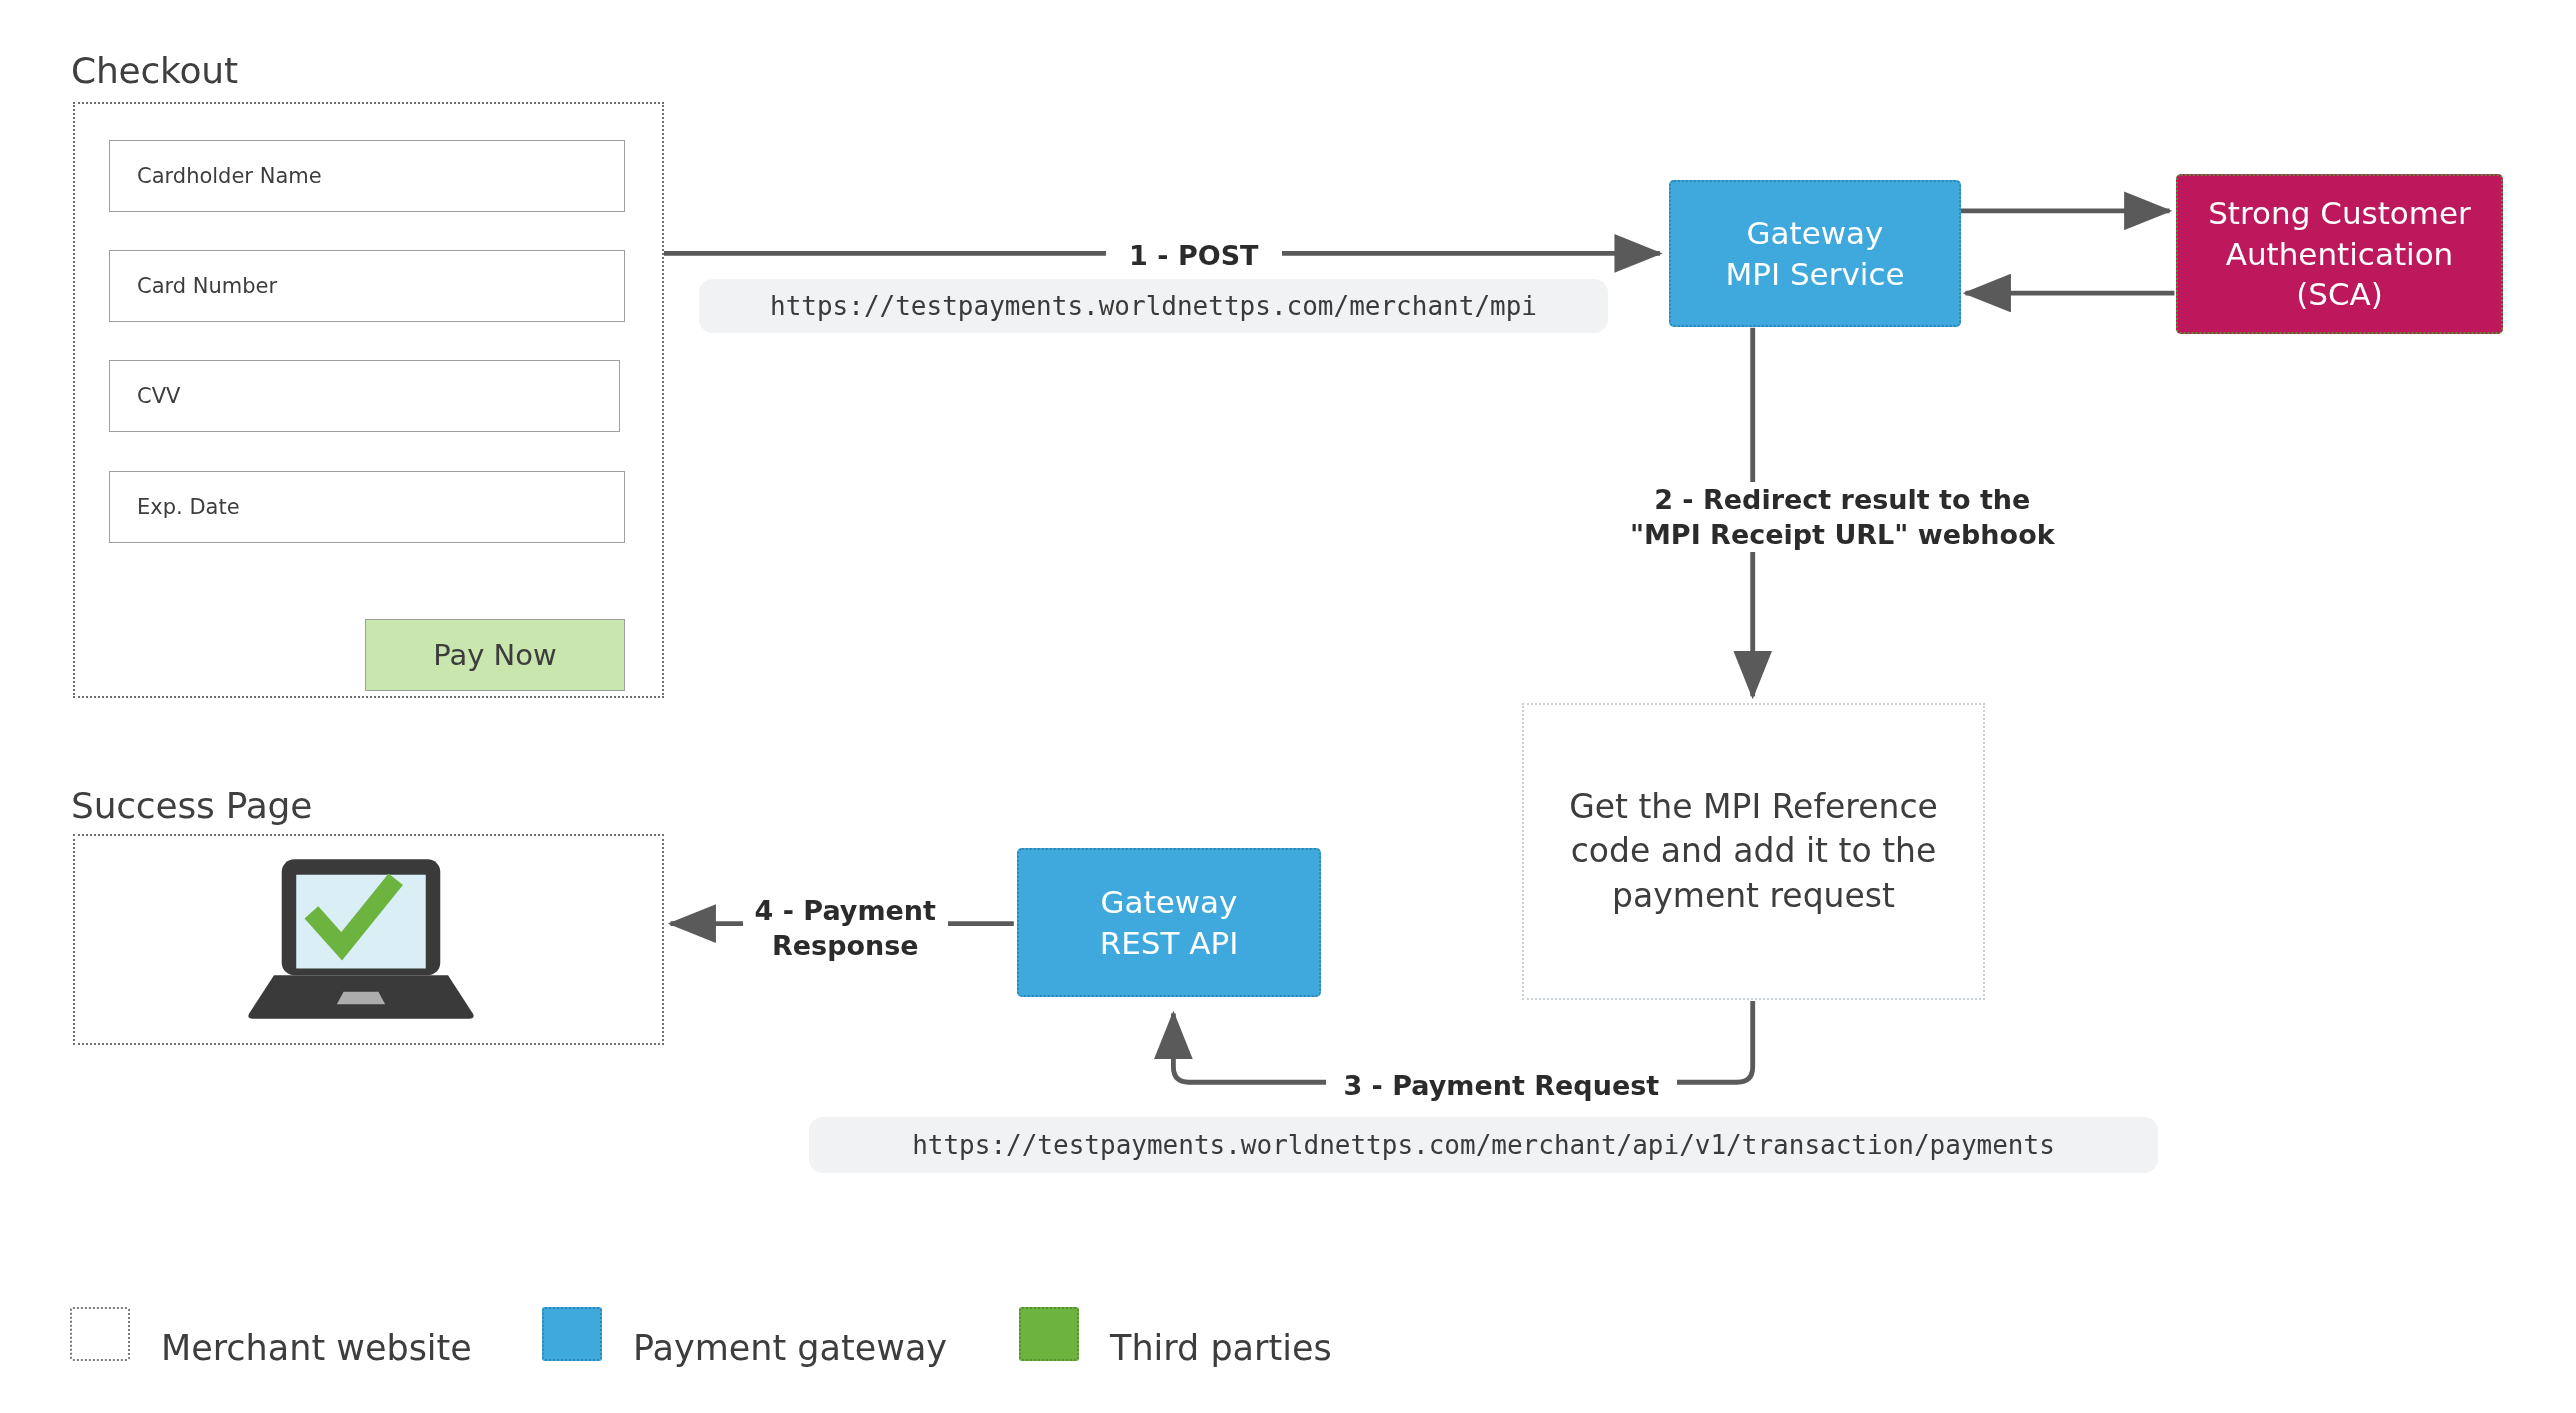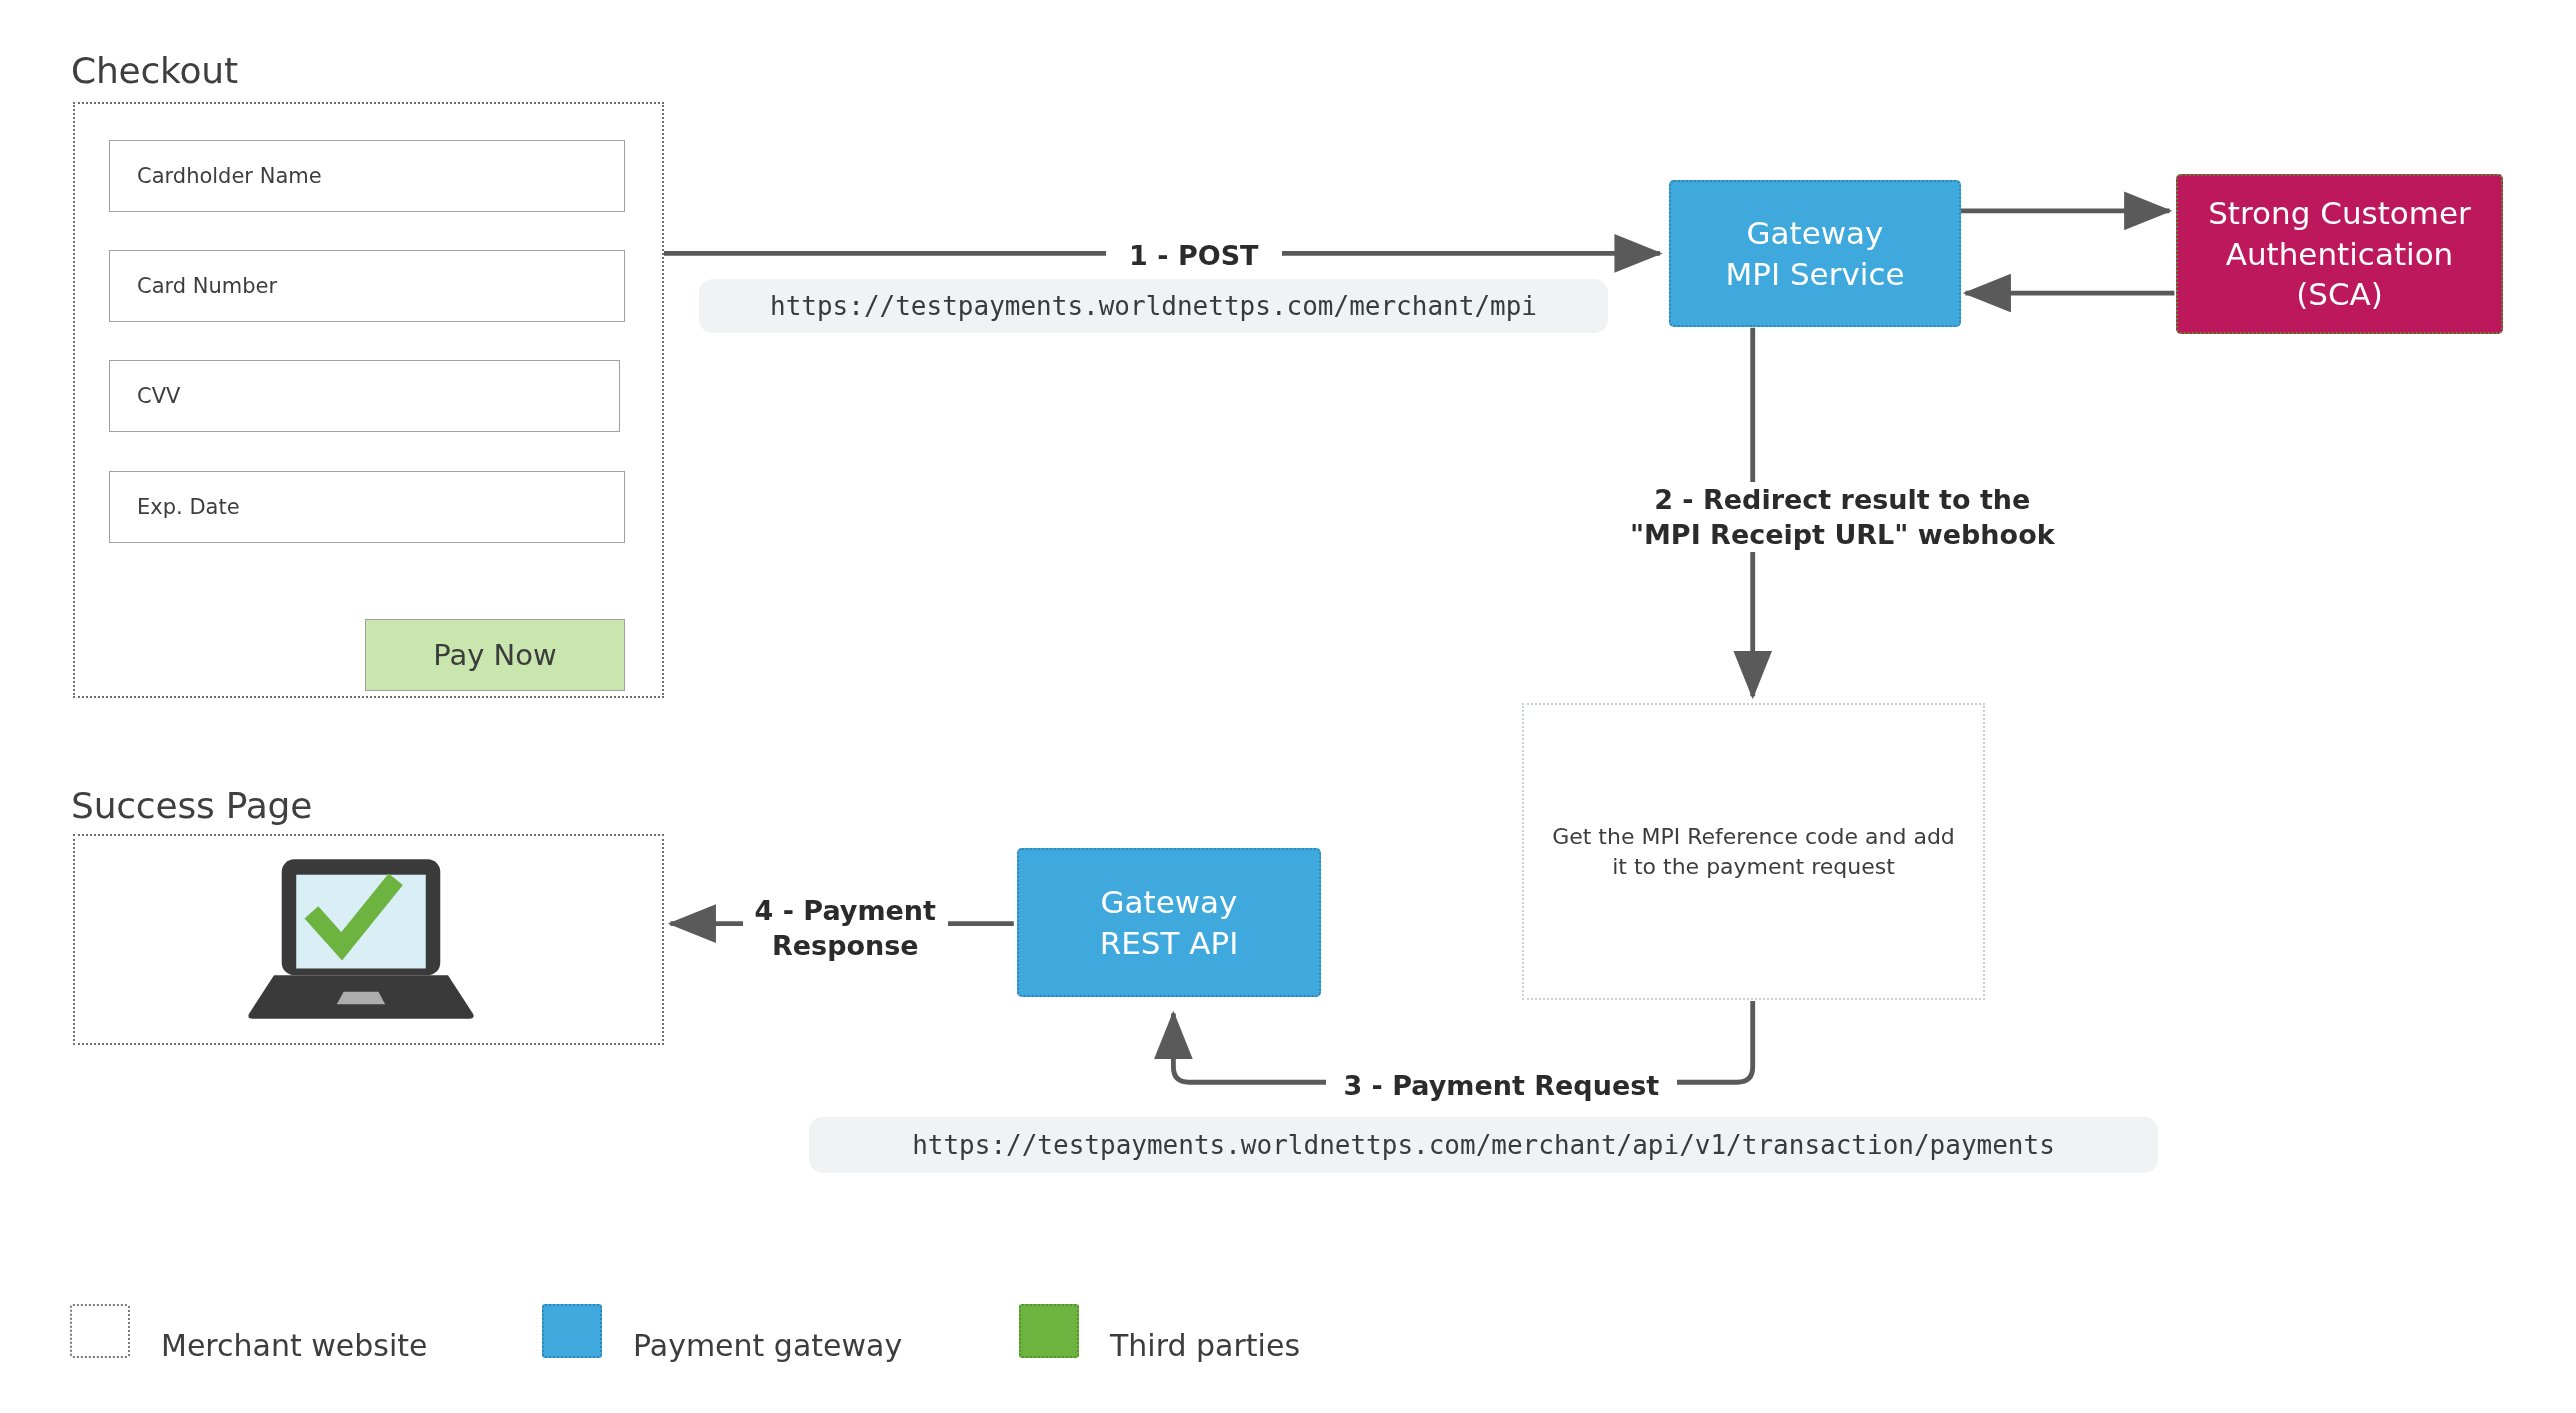--- a/index.html
+++ b/index.html
@@ -90,21 +90,21 @@
   .note-box {
     position: absolute;
     box-sizing: border-box;
     border: 2.9px dotted #c9cfd6;
     background: #ffffff;
     display: flex;
     align-items: center;
     justify-content: center;
     text-align: center;
     color: #3d3d3d;
-    font-size: 22px;
+    font-size: 33px;
     line-height: 1.35;
     padding: 0 25px;
   }
 
   
   .step-label {
     position: absolute;
     font-size: 27px;
     font-weight: bold;
     color: #2b2b2b;
@@ -156,21 +156,21 @@
     width: 60px;
     height: 54px;
     box-sizing: border-box;
     border-radius: 2.9px;
   }
   .legend-swatch.white  { background: #ffffff; border: 2.9px dotted #7a7a7a; }
   .legend-swatch.blue   { background: #3fa9dd; border: 2.9px dotted #2b86b3; }
   .legend-swatch.green  { background: #6cb33f; border: 2.9px dotted #56902f; }
   .legend-label {
     margin-left: 31px;
-    font-size: 30px;
+    font-size: 35px;
     color: #3d3d3d;
     white-space: nowrap;
     margin-top: 29px;
   }
 </style>
 </head>
 <body>
 
 <div class="canvas">
 

